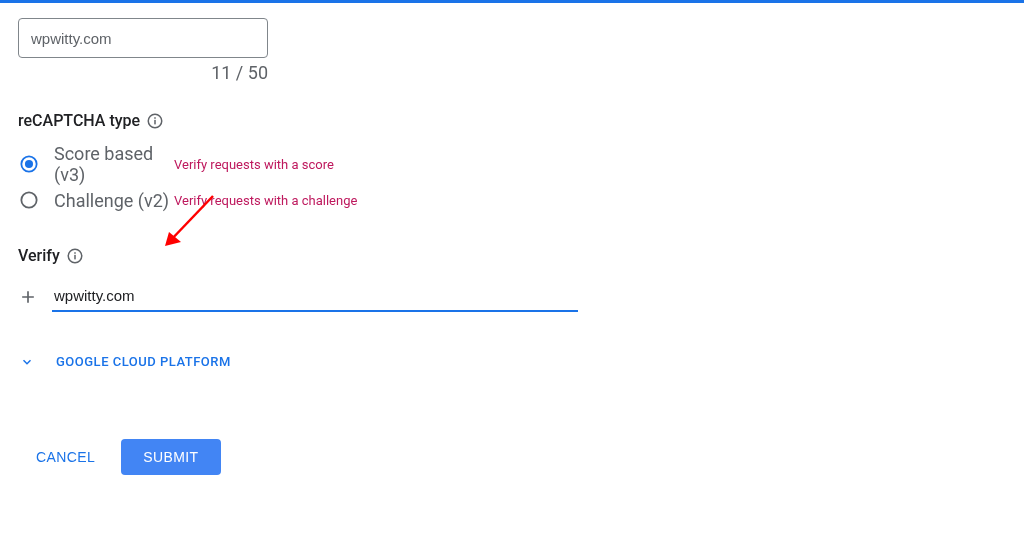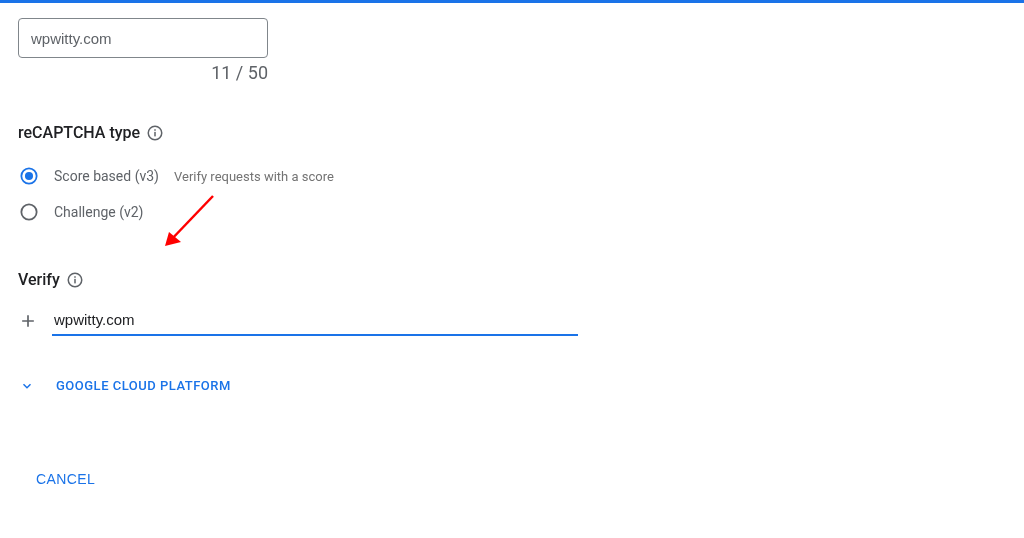--- a/index.html
+++ b/index.html
@@ -28,21 +28,21 @@
       width: 250px;
       text-align: right;
       font-size: 18px;
       color: #5f6368;
       padding-top: 4px;
     }
     .section-heading {
       display: flex;
       align-items: center;
       gap: 6px;
-      margin-top: 40px;
+      margin-top: 28px;
       margin-bottom: 16px;
     }
     .section-heading h3 {
       font-size: 16px;
       font-weight: 500;
       color: #202124;
     }
     .info-icon {
       width: 18px;
       height: 18px;
@@ -55,27 +55,27 @@
       height: 36px;
     }
     .radio-control {
       width: 18px;
       height: 18px;
       margin: 0 16px 0 2px;
       flex-shrink: 0;
       cursor: pointer;
     }
     .radio-label {
-      font-size: 14px;
+      font-size: 18px;
       color: #5f6368;
       width: 120px;
     }
     .radio-desc {
       font-size: 13px;
-      color: #737373;
+      color: #be185d;
     }
     .domain-row {
       display: flex;
       align-items: center;
       width: 560px;
       margin-top: 4px;
     }
     .plus-icon {
       width: 20px;
       height: 20px;
@@ -164,20 +164,21 @@
   </svg>
   <span class="radio-label">Score based (v3)</span>
   <span class="radio-desc">Verify requests with a score</span>
 </div>
 
 <div class="radio-row">
   <svg class="radio-control" viewBox="0 0 20 20">
     <circle cx="10" cy="10" r="8.5" fill="none" stroke="#5f6368" stroke-width="2"></circle>
   </svg>
   <span class="radio-label">Challenge (v2)</span>
+  <span class="radio-desc">Verify requests with a challenge</span>
 </div>
 
 
 <div class="section-heading">
   <h3>Verify</h3>
   <svg class="info-icon" viewBox="0 0 24 24">
     <circle cx="12" cy="12" r="9" fill="none" stroke="currentColor" stroke-width="2"></circle>
     <rect x="11" y="10.5" width="2" height="6" fill="currentColor"></rect>
     <rect x="11" y="7" width="2" height="2" fill="currentColor"></rect>
   </svg>
@@ -200,16 +201,17 @@
 <div class="expander">
   <svg class="chevron-icon" viewBox="0 0 24 24">
     <path d="M6 9l6 6 6-6" fill="none" stroke="#1a73e8" stroke-width="2.5"></path>
   </svg>
   <span>GOOGLE CLOUD PLATFORM</span>
 </div>
 
 
 <div class="actions">
   <button class="btn-text">CANCEL</button>
+  <button class="btn-filled">SUBMIT</button>
 </div>
 
 
 
 
 </body></html>

